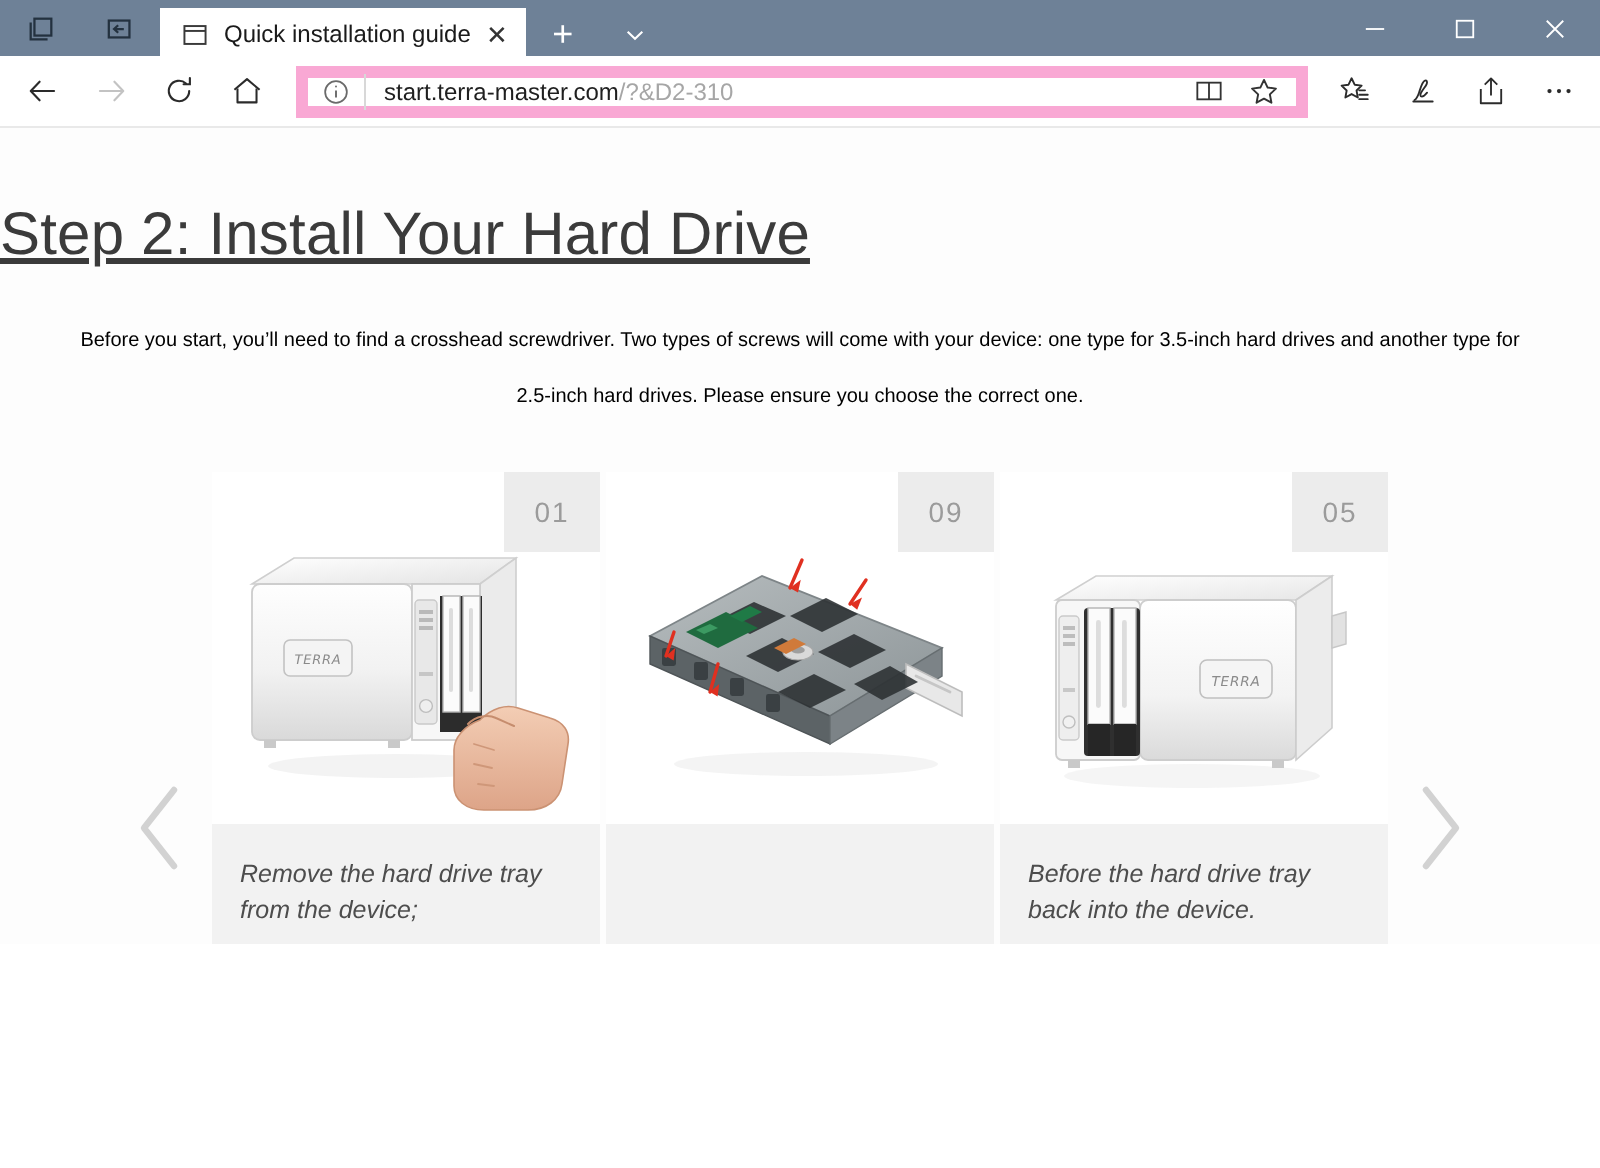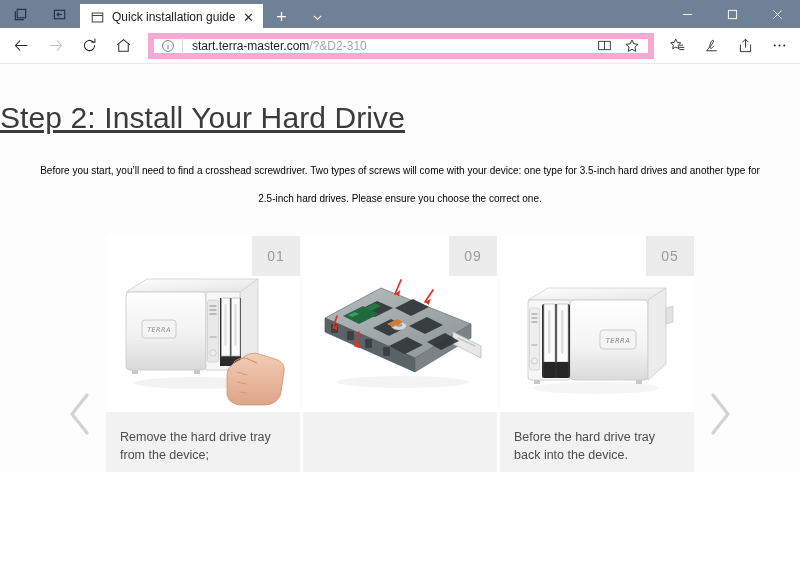--- a/index.html
+++ b/index.html
@@ -242,20 +242,21 @@
     letter-spacing: 1px;
     z-index: 3;
   }
 
   .card-caption {
     flex: 1 1 auto;
     padding: 16px 14px 0 14px;
     font-size: 12.5px;
     line-height: 18px;
     color: #4d4d4d;
+    font-style: italic;
   }
 
   .art { position: absolute; inset: 0; font-style: italic; }
   .art svg { display: block; width: 100%; height: 100%; }
 </style>
 </head>
 <body>
 
 <div class="browser">
 

